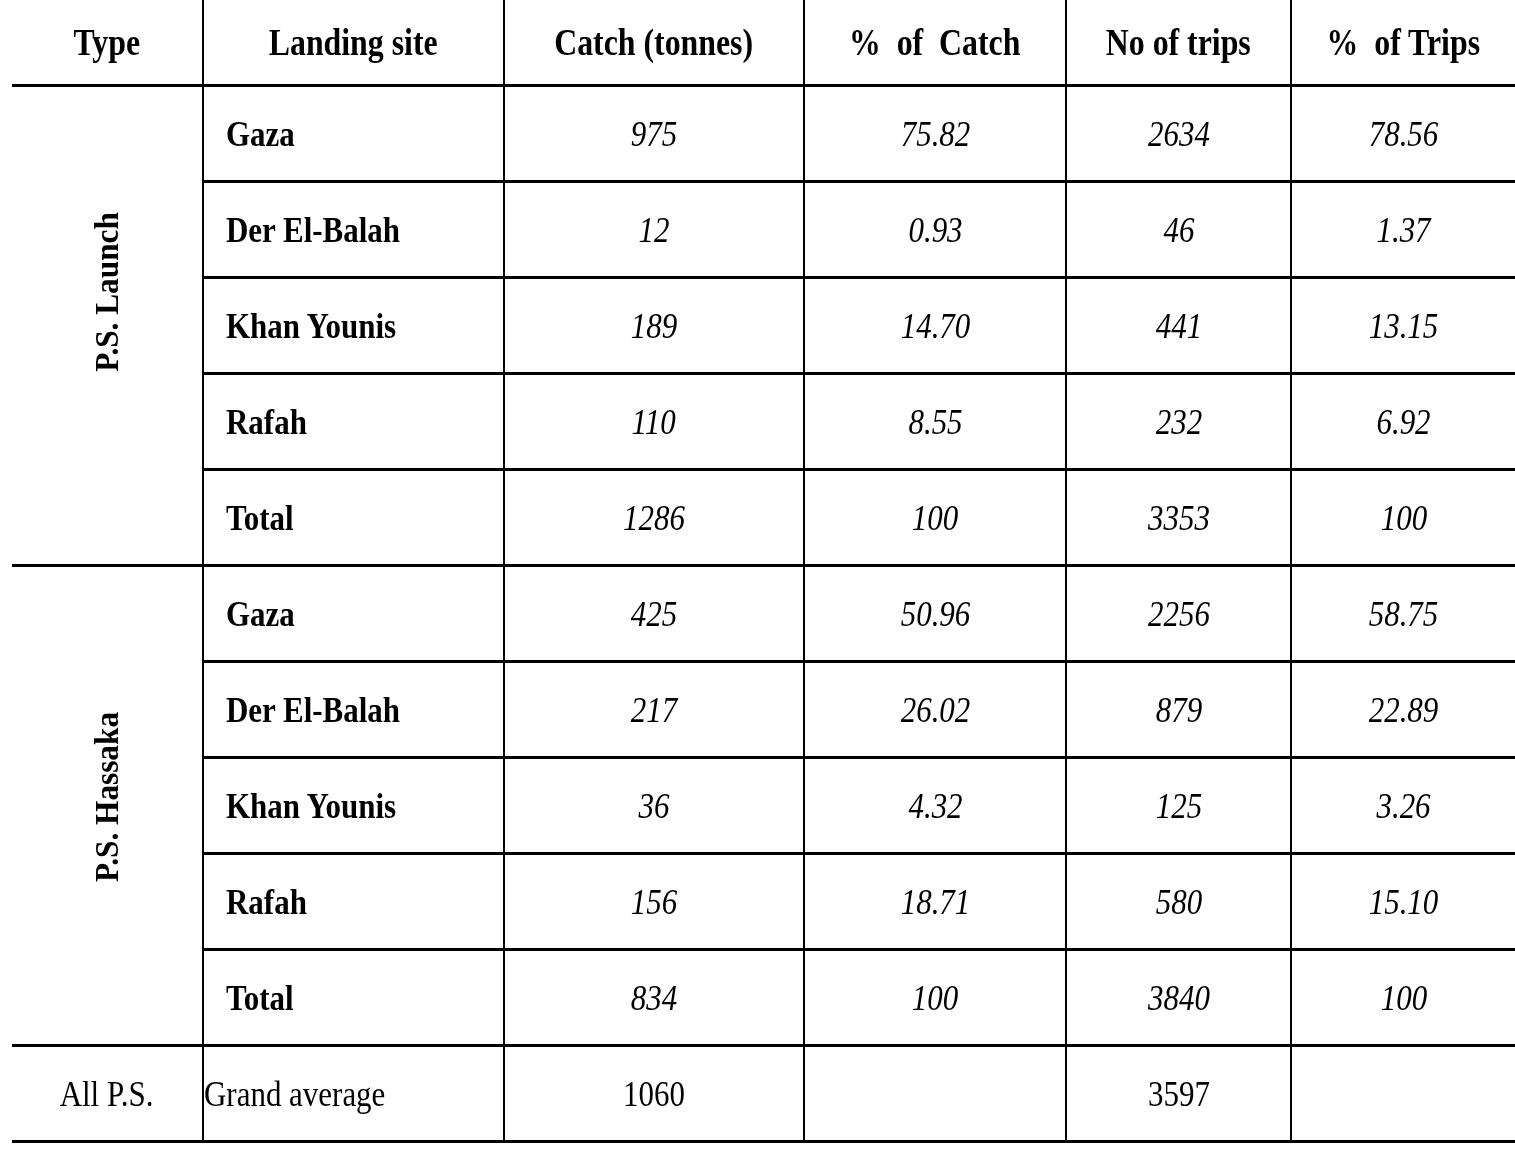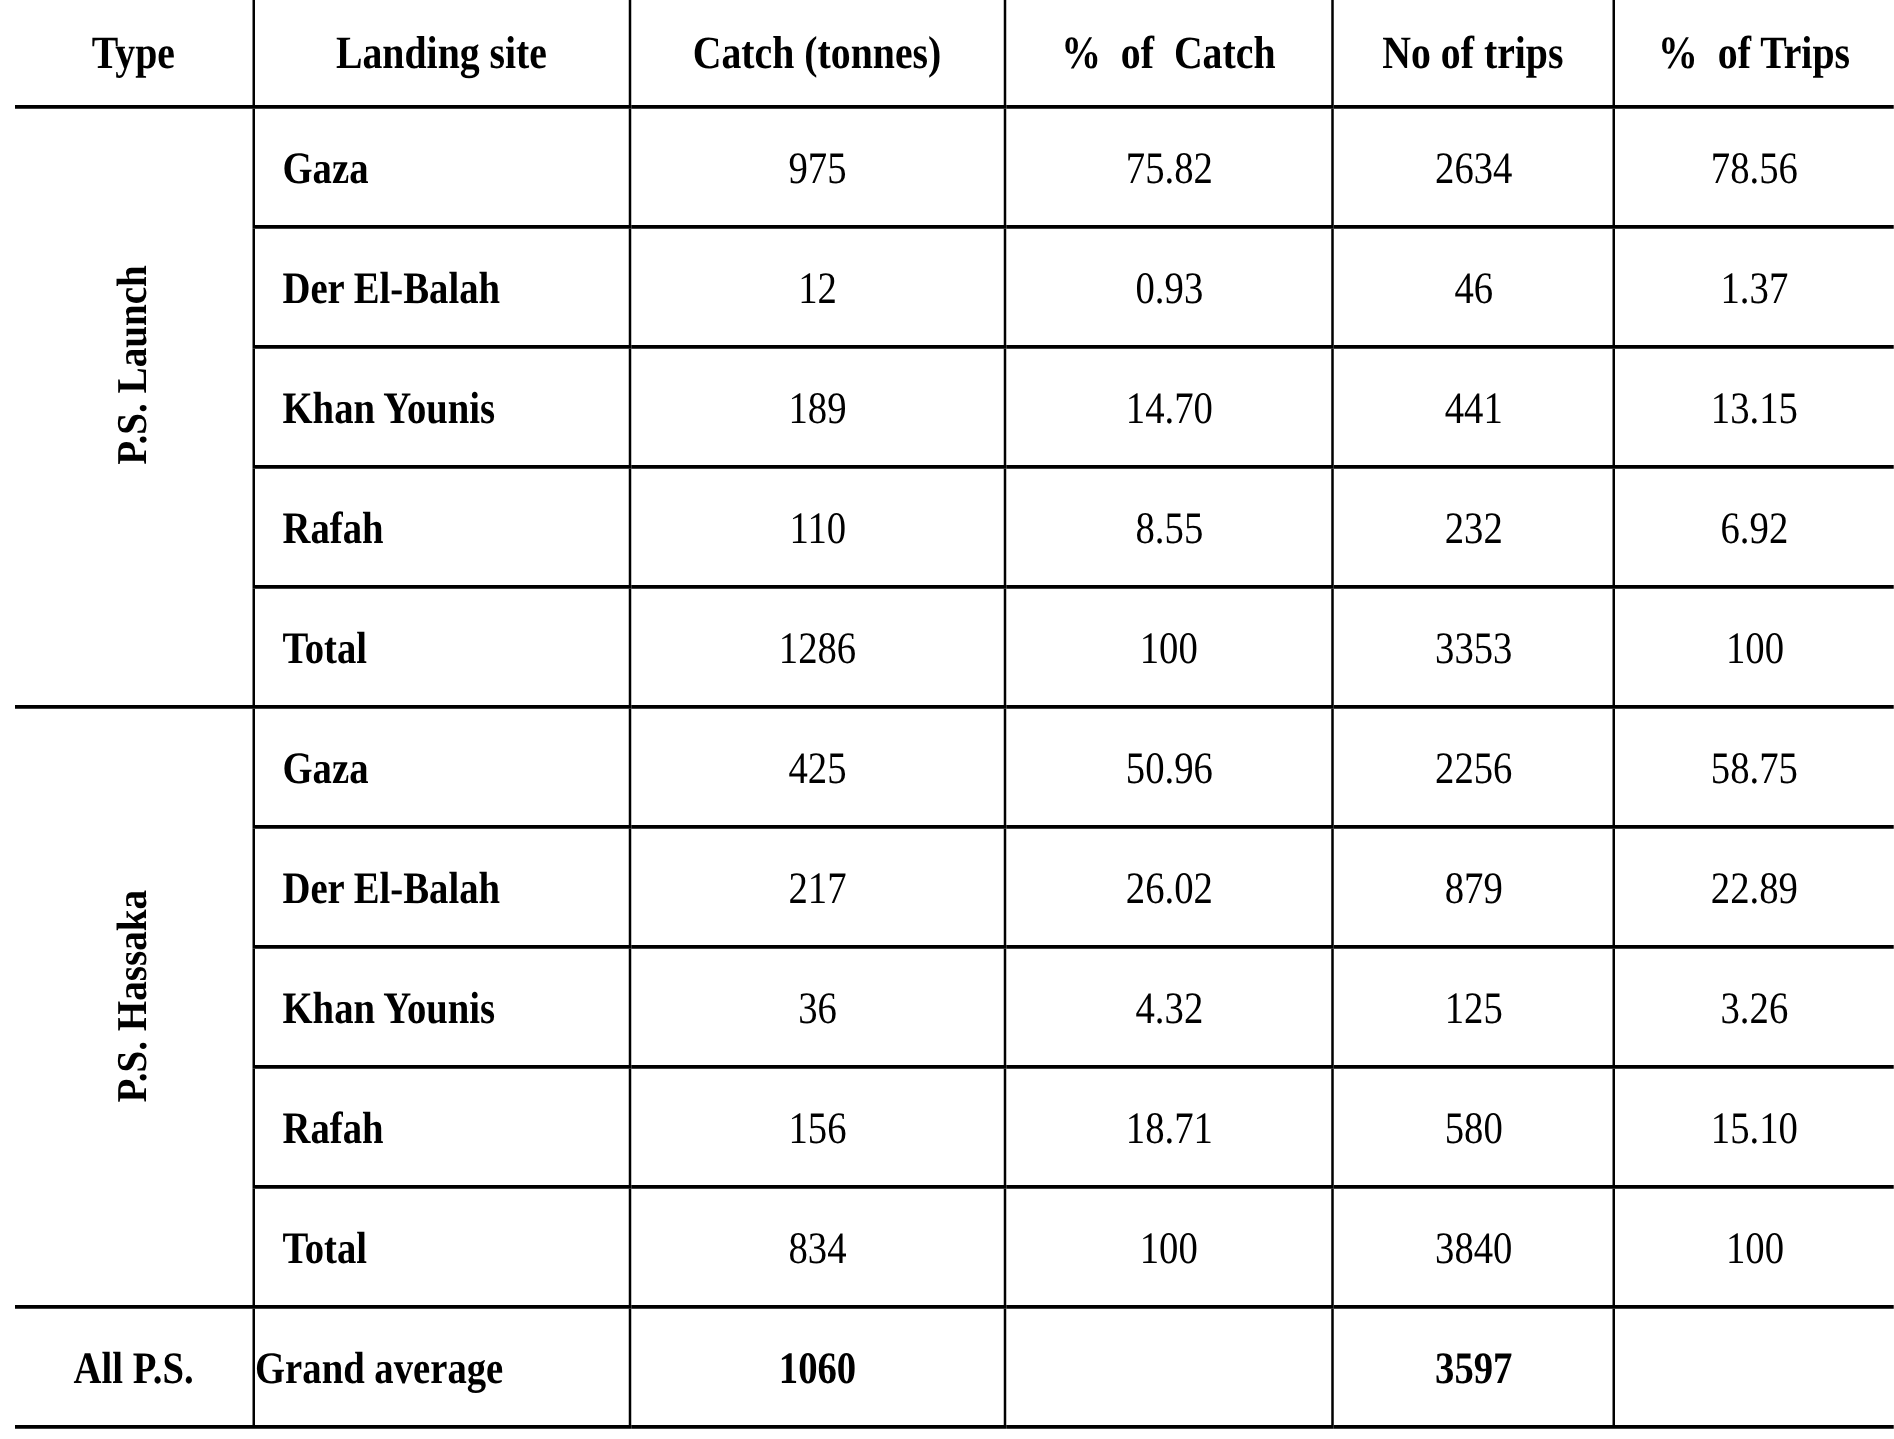--- a/index.html
+++ b/index.html
@@ -58,21 +58,21 @@
     border-right: 2px solid #000;
   }
   #tbl tbody td:last-child { border-right: 3px solid #22c55e; }
 
   td.site {
     text-align: left !important;
     padding-left: 22px !important;
     font-weight: bold;
     margin-left: 18px;
   }
-  td.num { font-weight: normal; }
+  td.num { font-weight: normal; font-style: italic; }
 
   
   .cond {
     display: inline-block;
     transform: scaleX(0.86);
     transform-origin: center;
   }
   td.site .cond { transform-origin: left center; }
 
   
@@ -86,21 +86,21 @@
     top: 50%;
     font-weight: bold;
     font-size: 34px;
     white-space: nowrap;
     transform: translate(-50%, -50%) rotate(-90deg) scaleX(0.92);
   }
   .rot-launch { margin-top: -34px; }
   .rot-hassaka { margin-top: -9px; }
 
   tr.grand td {
-    font-weight: bold;
+    font-weight: normal;
     height: 93px;
   }
   tr.grand td.site { text-align: center; padding-left: 0 !important; }
 </style>
 </head>
 <body>
 
 <table id="tbl">
   <colgroup>
     <col class="c-type">

